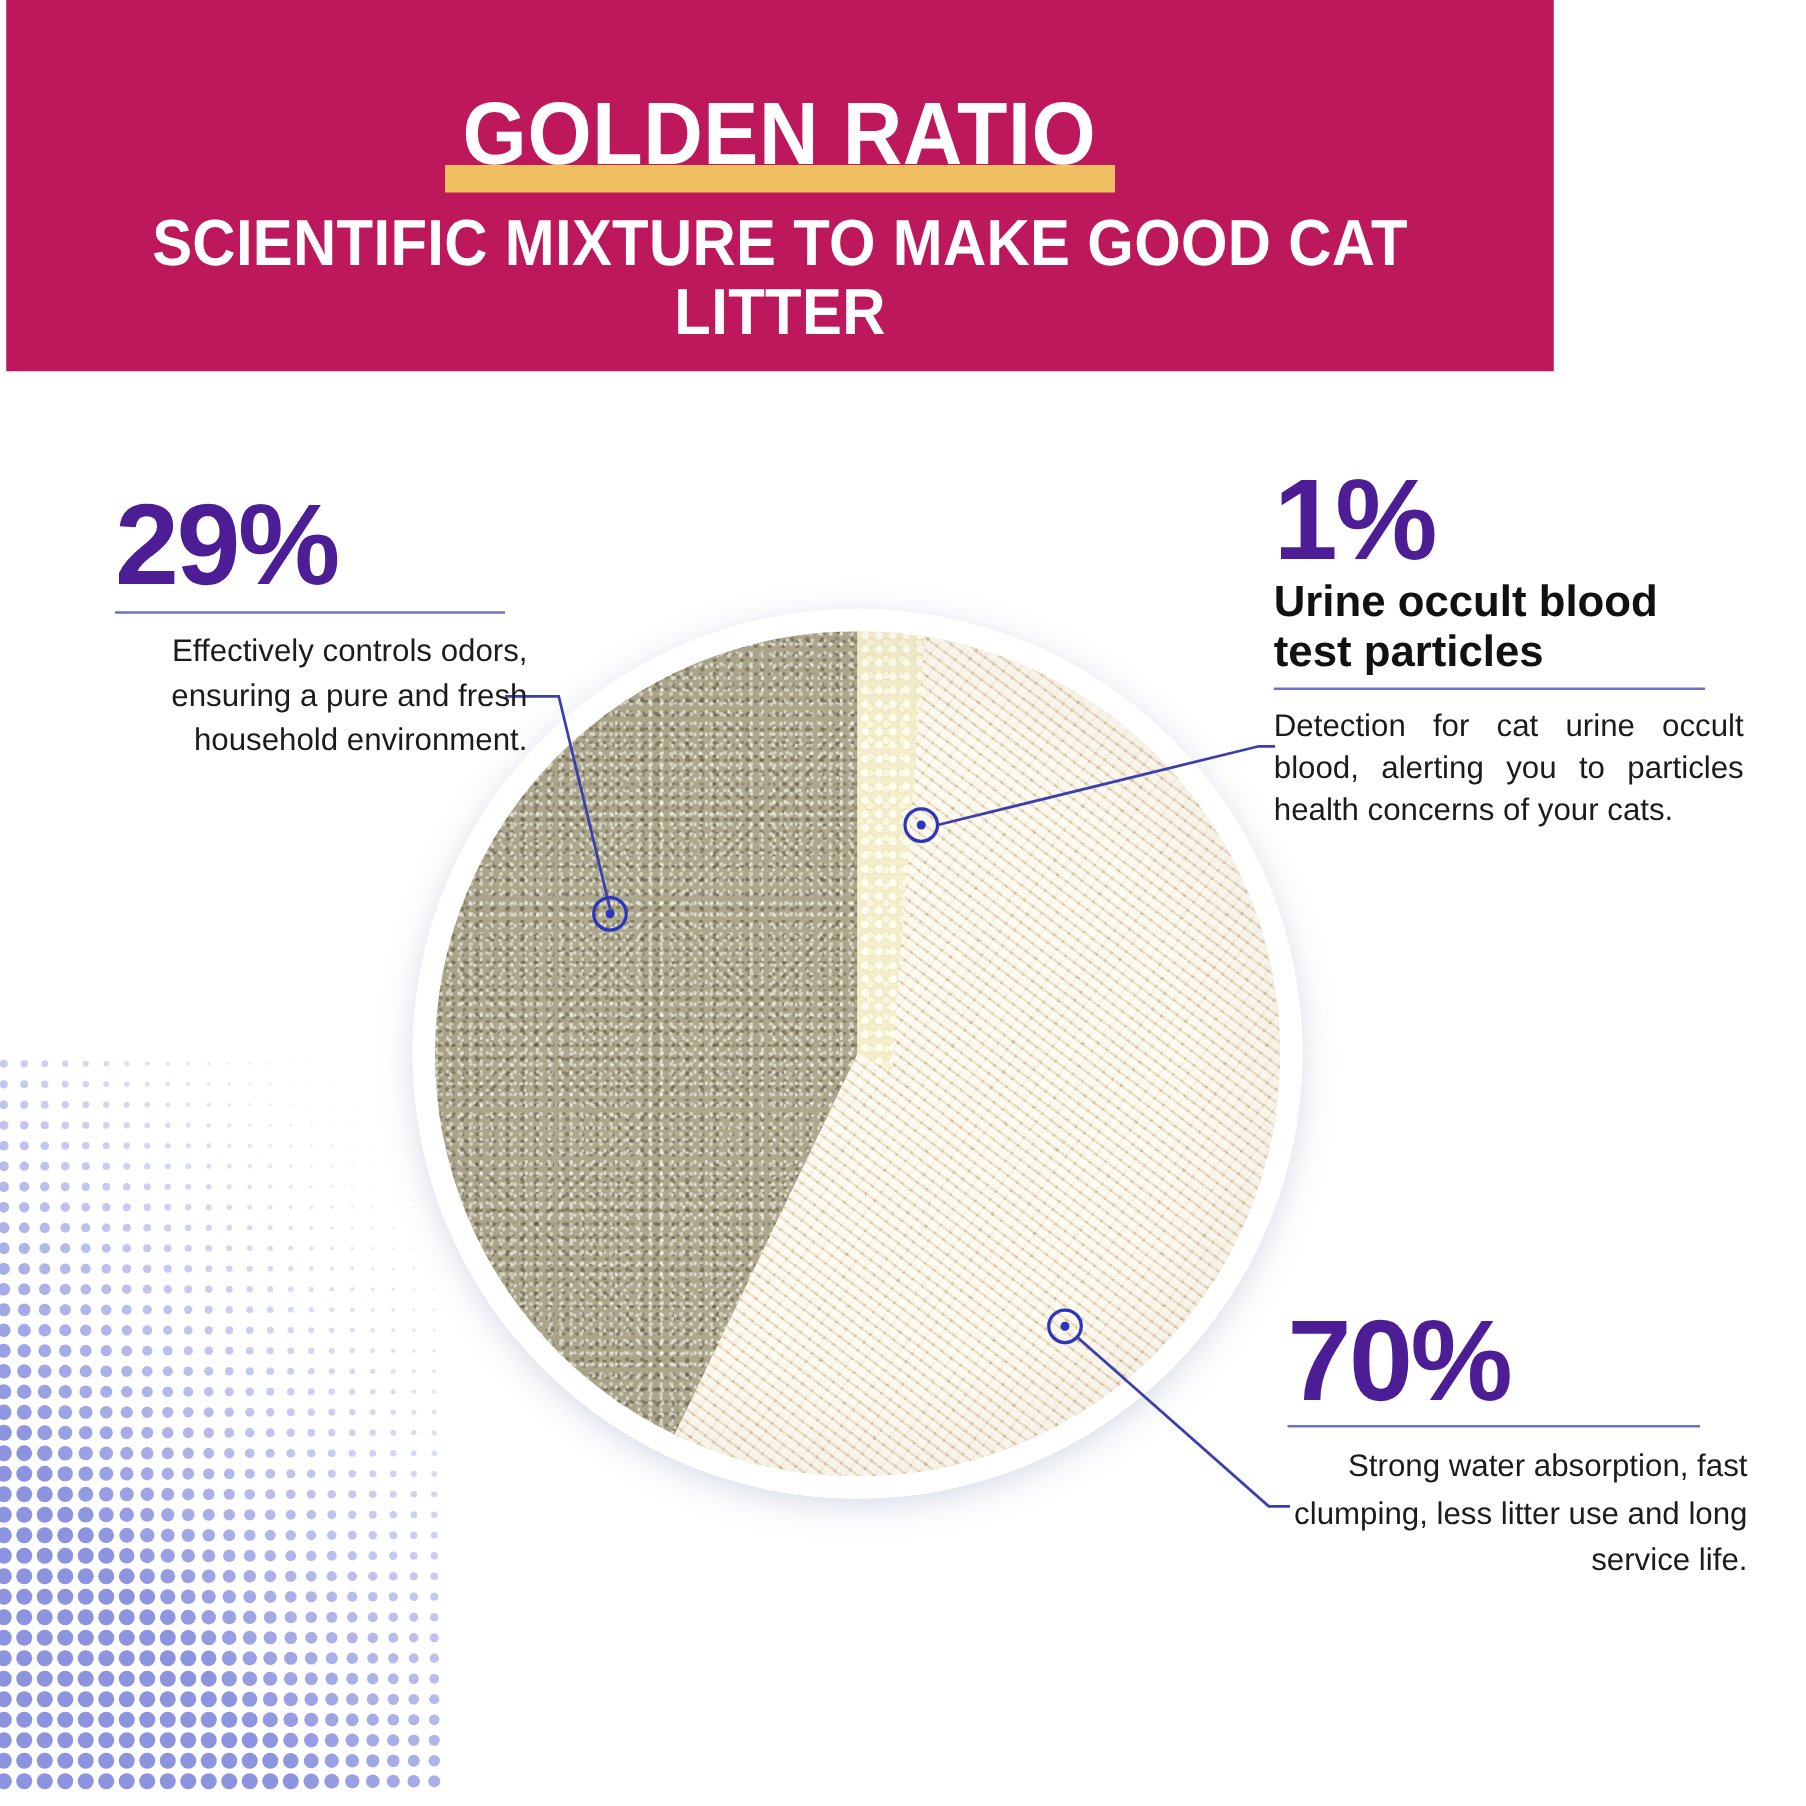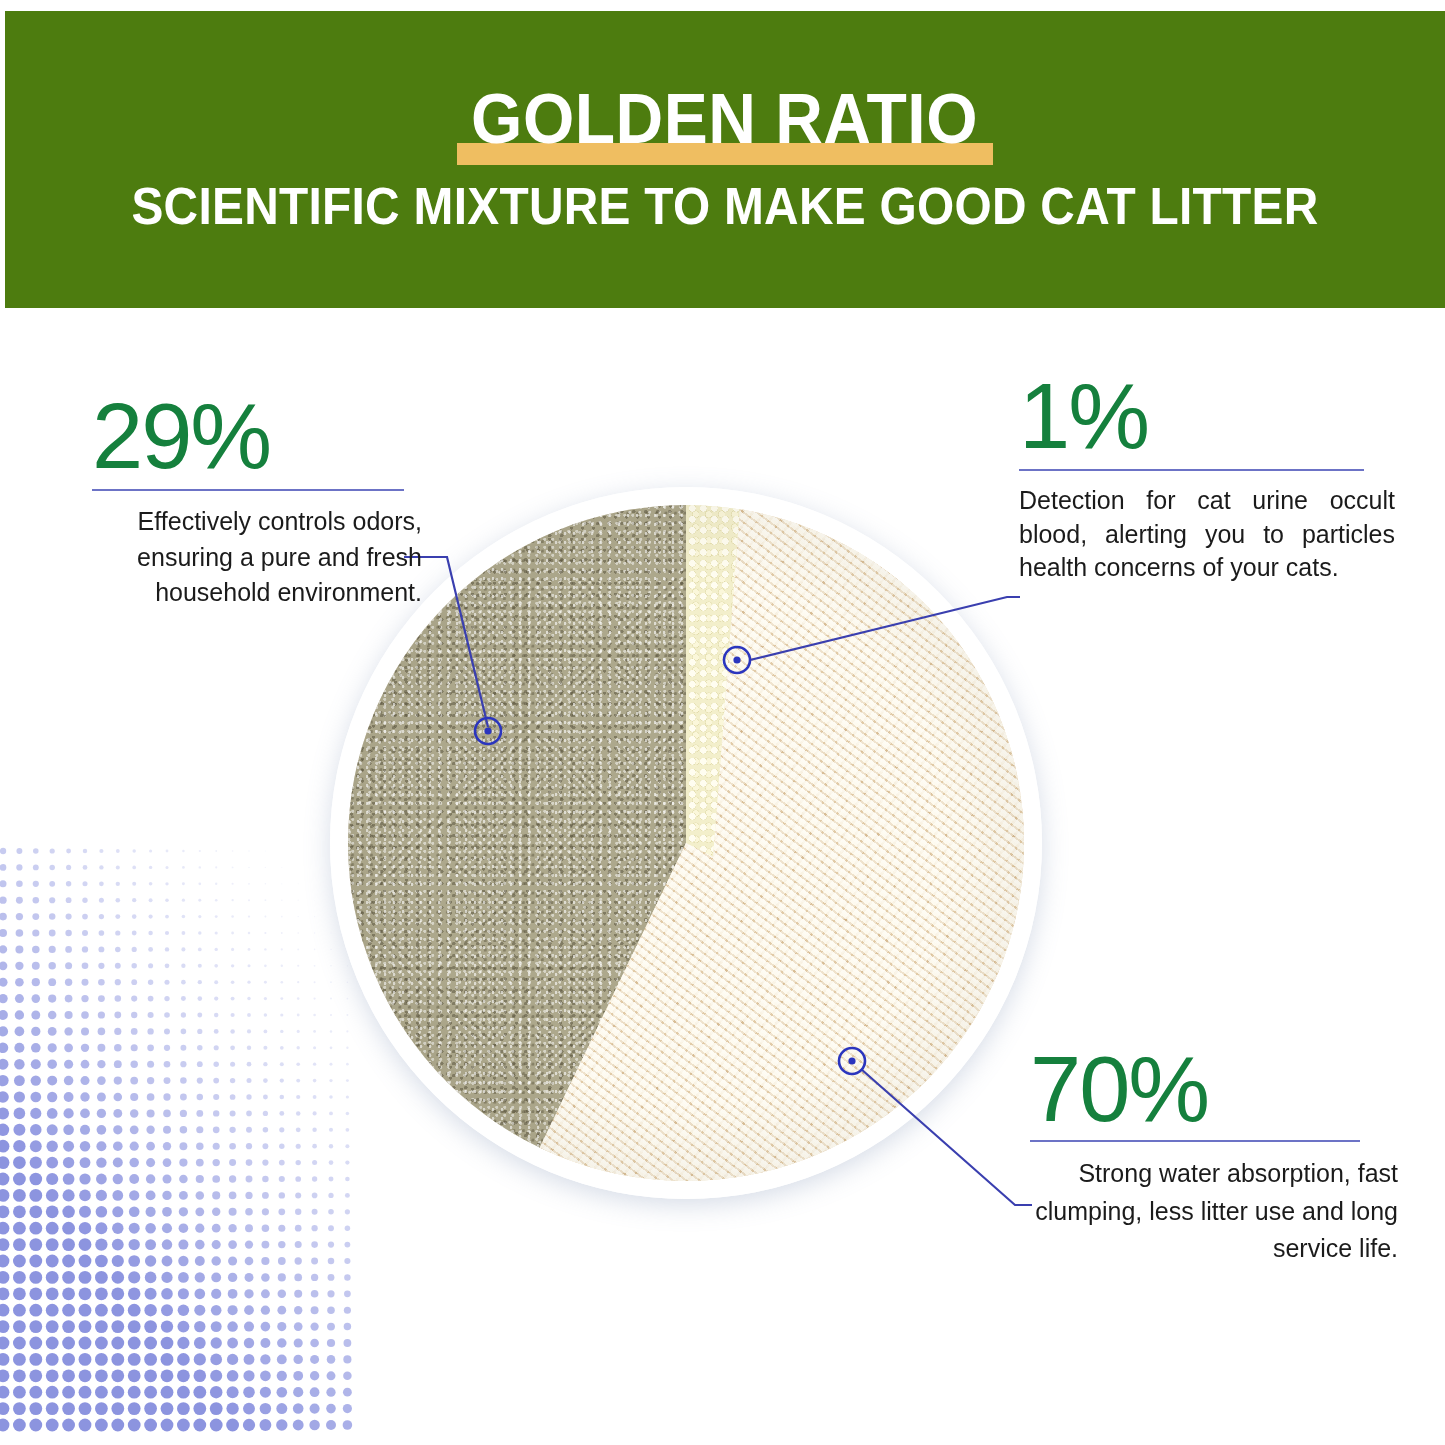--- a/index.html
+++ b/index.html
@@ -7,24 +7,23 @@
     width:1445px;height:1445px;
     background:#ffffff;
     font-family:"Liberation Sans", sans-serif;
     overflow:hidden;
     position:relative;
   }
 
   
   #header-banner{
     position:absolute;
-    left:5px; top:0; width:1440px; height:297px;
-    background:#4d7c0f;
+    left:5px; top:0; width:1238px; height:297px;
+    background:#be185d;
     overflow:hidden;
-    margin-top:11px;
   }
   #title-wrap{
     position:absolute; left:0; right:0; top:72px;
     text-align:center;
   }
   #main-title{
     display:inline-block;
     position:relative;
     color:#ffffff;
     font-family:"Liberation Sans", sans-serif;
@@ -122,22 +121,22 @@
   #pie-shade{
     position:absolute; left:0; top:0; width:100%; height:100%;
     background:
       radial-gradient(circle at 50% 50%, rgba(0,0,0,0) 55%, rgba(80,70,50,0.10) 92%, rgba(60,52,38,0.18) 100%);
     pointer-events:none;
   }
 
   
   .callout{position:absolute;}
   .pct{
-    color:#15803d;
-    font-weight:normal;
+    color:#4c1d95;
+    font-weight:bold;
     font-size:92px;
     line-height:0.96;
     letter-spacing:-2px;
   }
   .callout-title{
     color:#111111;
     font-weight:bold;
     font-size:35px;
     line-height:1.12;
     margin-top:2px;
@@ -995,20 +994,21 @@
 </svg>
 
 <div class="callout" id="callout-bentonite">
   <div class="pct">29%</div>
   <div class="rule"></div>
   <div class="body-text">Effectively controls odors, ensuring a pure and fresh household environment.</div>
 </div>
 
 <div class="callout" id="callout-test">
   <div class="pct">1%</div>
+  <div class="callout-title">Urine occult blood test particles</div>
   <div class="rule"></div>
   <div class="body-text">Detection for cat urine occult blood, alerting you to particles health concerns of your cats.</div>
 </div>
 
 <div class="callout" id="callout-tofu">
   <div class="pct">70%</div>
   <div class="rule"></div>
   <div class="body-text">Strong water absorption, fast clumping, less litter use and long service life.</div>
 </div>
 

